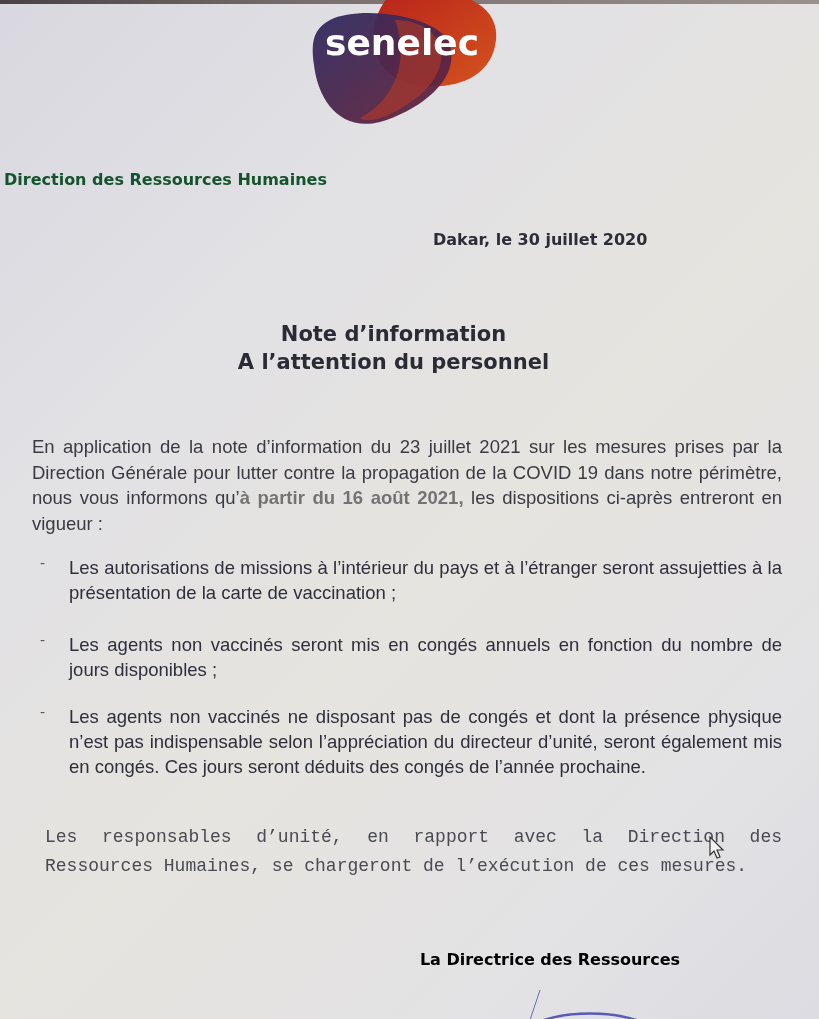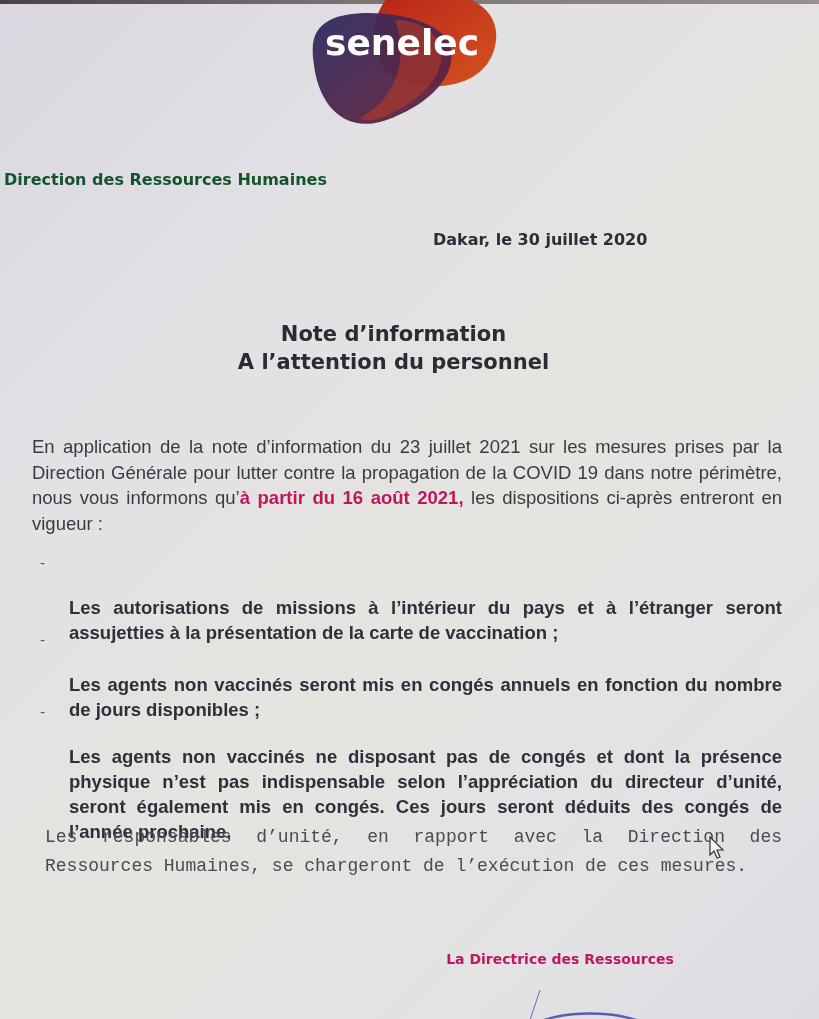--- a/index.html
+++ b/index.html
@@ -32,49 +32,48 @@
       font-weight: bold; font-size: 21px; color: #2b2b35;
     }
     .title.l1 { top: 322px; left: -16px; }
     .title.l2 { top: 350px; left: -16px; }
     .intro {
       position: absolute; left: 32px; top: 434px; width: 750px;
       font-family: "Liberation Sans", sans-serif;
       font-size: 18.5px; line-height: 25.5px; color: #3a3a42;
       text-align: justify;
     }
-    .intro b { color: #be185d; }
+    .intro b { color: #737373; }
     .bullet {
       position: absolute; left: 40px; width: 742px;
     }
     .bullet .dash {
       position: absolute; left: 0; top: 0; font-size: 14px; color: #555;
     }
     .bullet .txt {
       position: absolute; left: 29px; width: 713px;
       font-family: "Liberation Sans", sans-serif;
-      font-weight: bold; font-size: 18.5px; line-height: 25px; color: #2f2f3b;
+      font-weight: normal; font-size: 18.5px; line-height: 25px; color: #2f2f3b;
       text-align: justify;
-      margin-top: 40px;
     }
     .b1 { top: 555px; }
     .b2 { top: 632px; }
     .b3 { top: 704px; }
     .closing {
       position: absolute; left: 45px; top: 823px; width: 737px;
       font-family: Liberation Mono, monospace;
       font-size: 18px; line-height: 29px; color: #4a4a52;
       text-align: justify;
     }
     .cursor {
       position: absolute; left: 708px; top: 836px; width: 18px; height: 24px;
     }
     .sign {
-      position: absolute; left: 382px; top: 948px; width: 370px; text-align: center;
-      font-weight: bold; font-size: 14px; line-height: 23px; color: #be185d;
+      position: absolute; left: 372px; top: 948px; width: 370px; text-align: center;
+      font-weight: bold; font-size: 16px; line-height: 23px; color: #000000;
     }
     .sign .s1 { display: block; margin-left: -14px; }
     .sign .s2 { display: block; margin-left: 0px; }
     .stamp {
       position: absolute; left: 520px; top: 990px; width: 140px; height: 40px;
     }
   </style>
 </head>
 <body>
 

